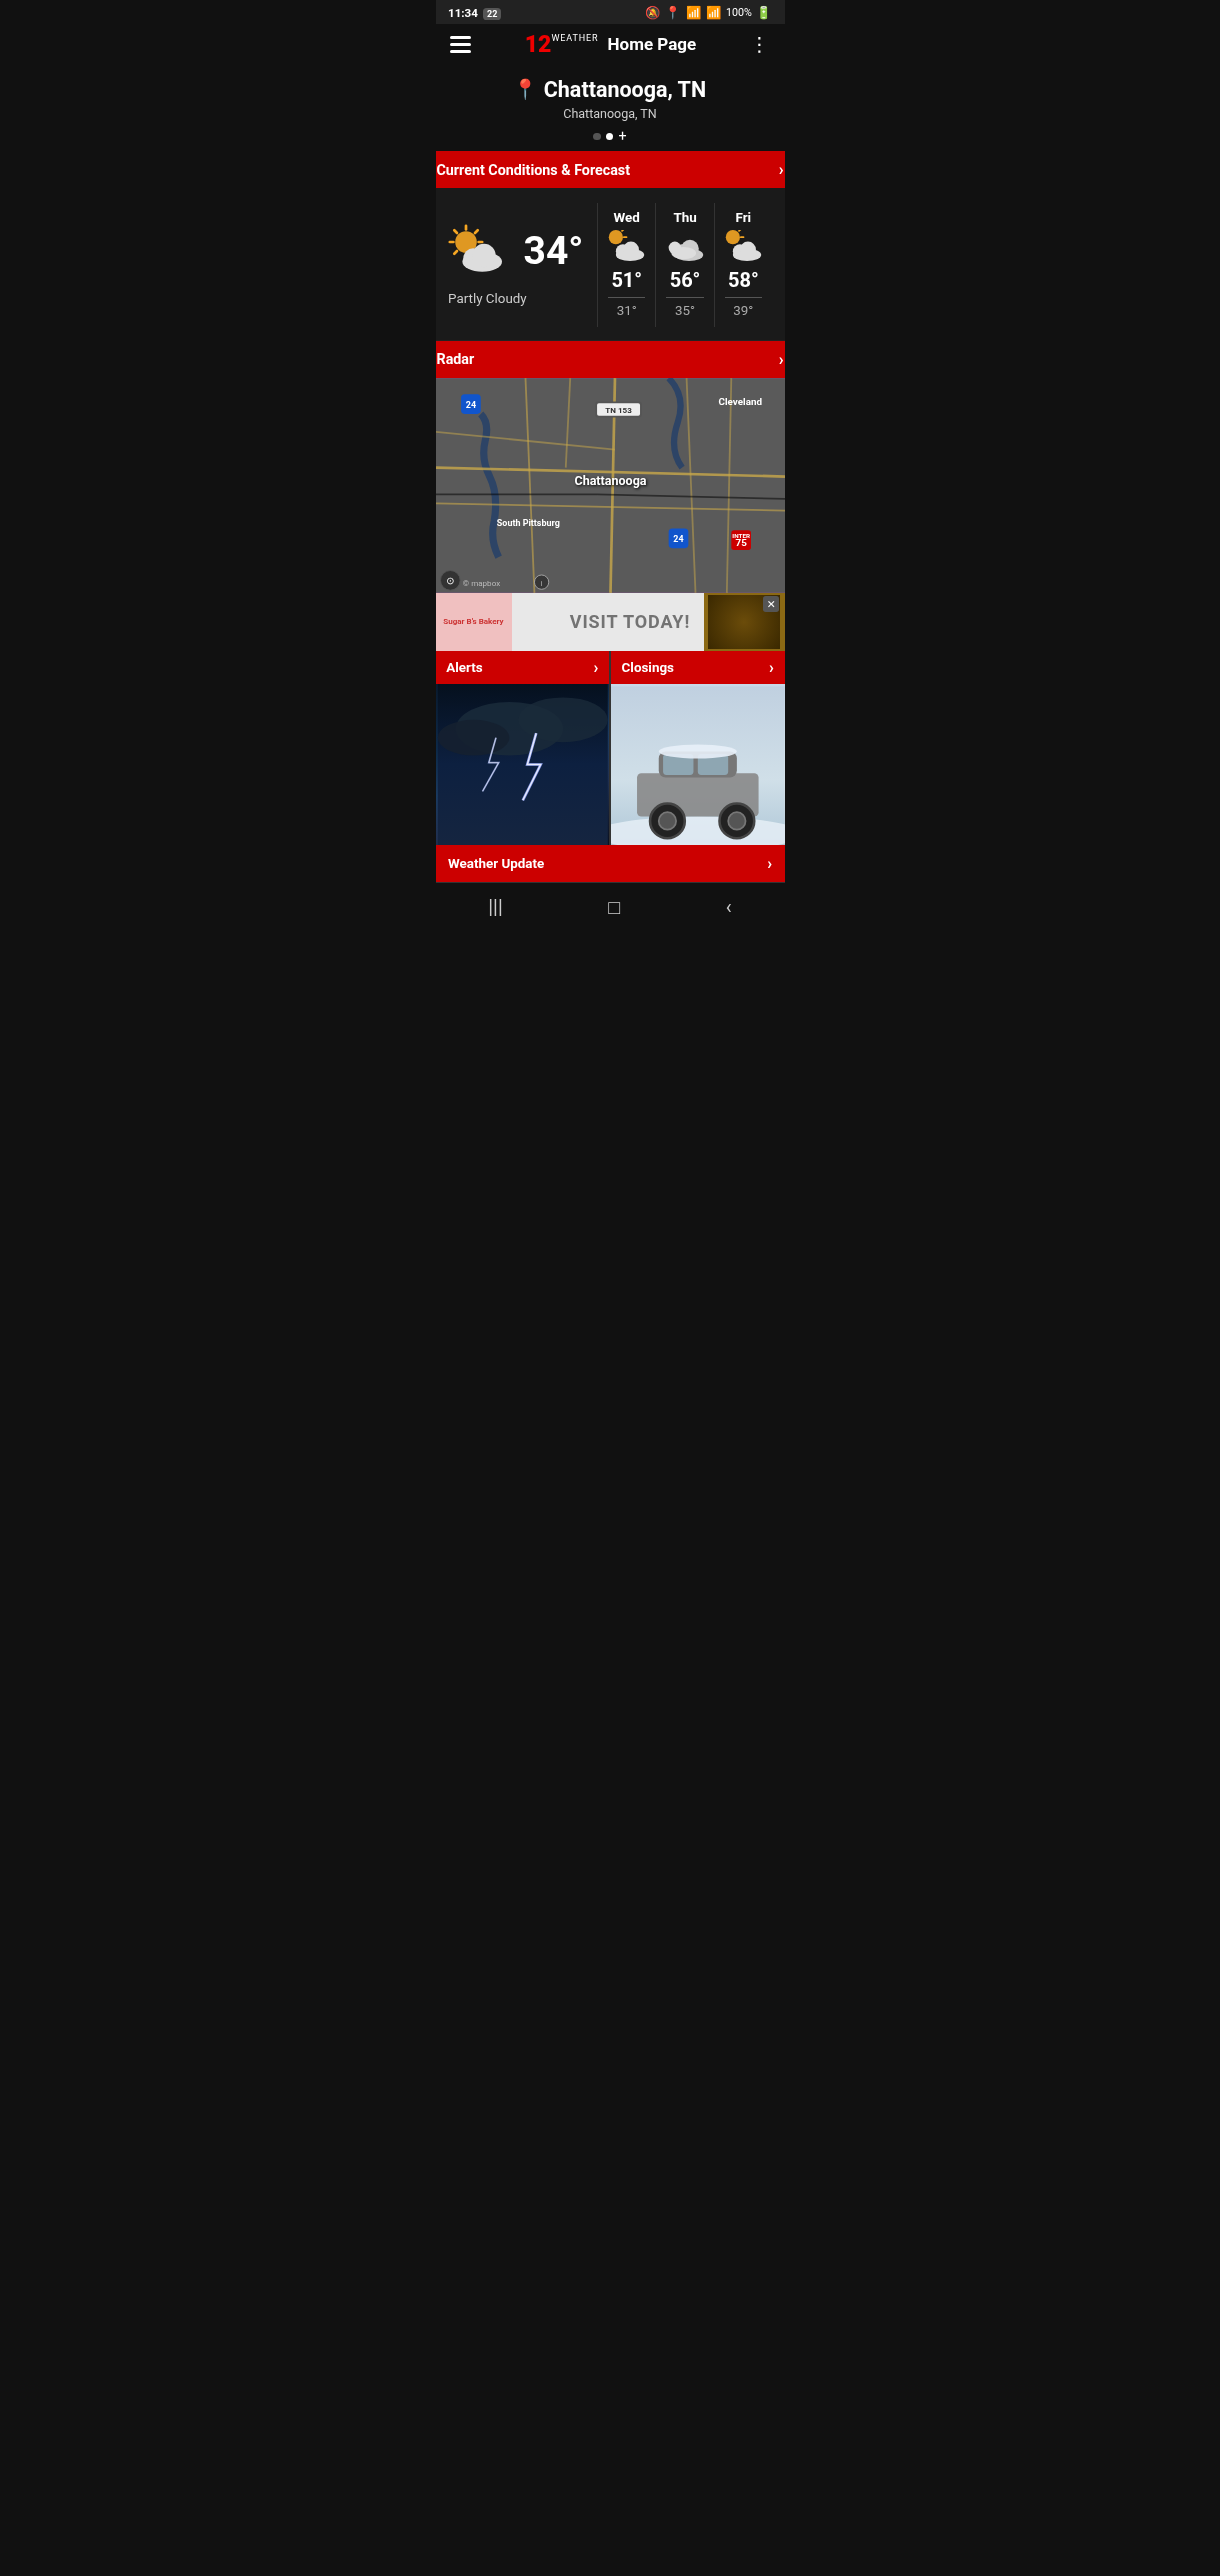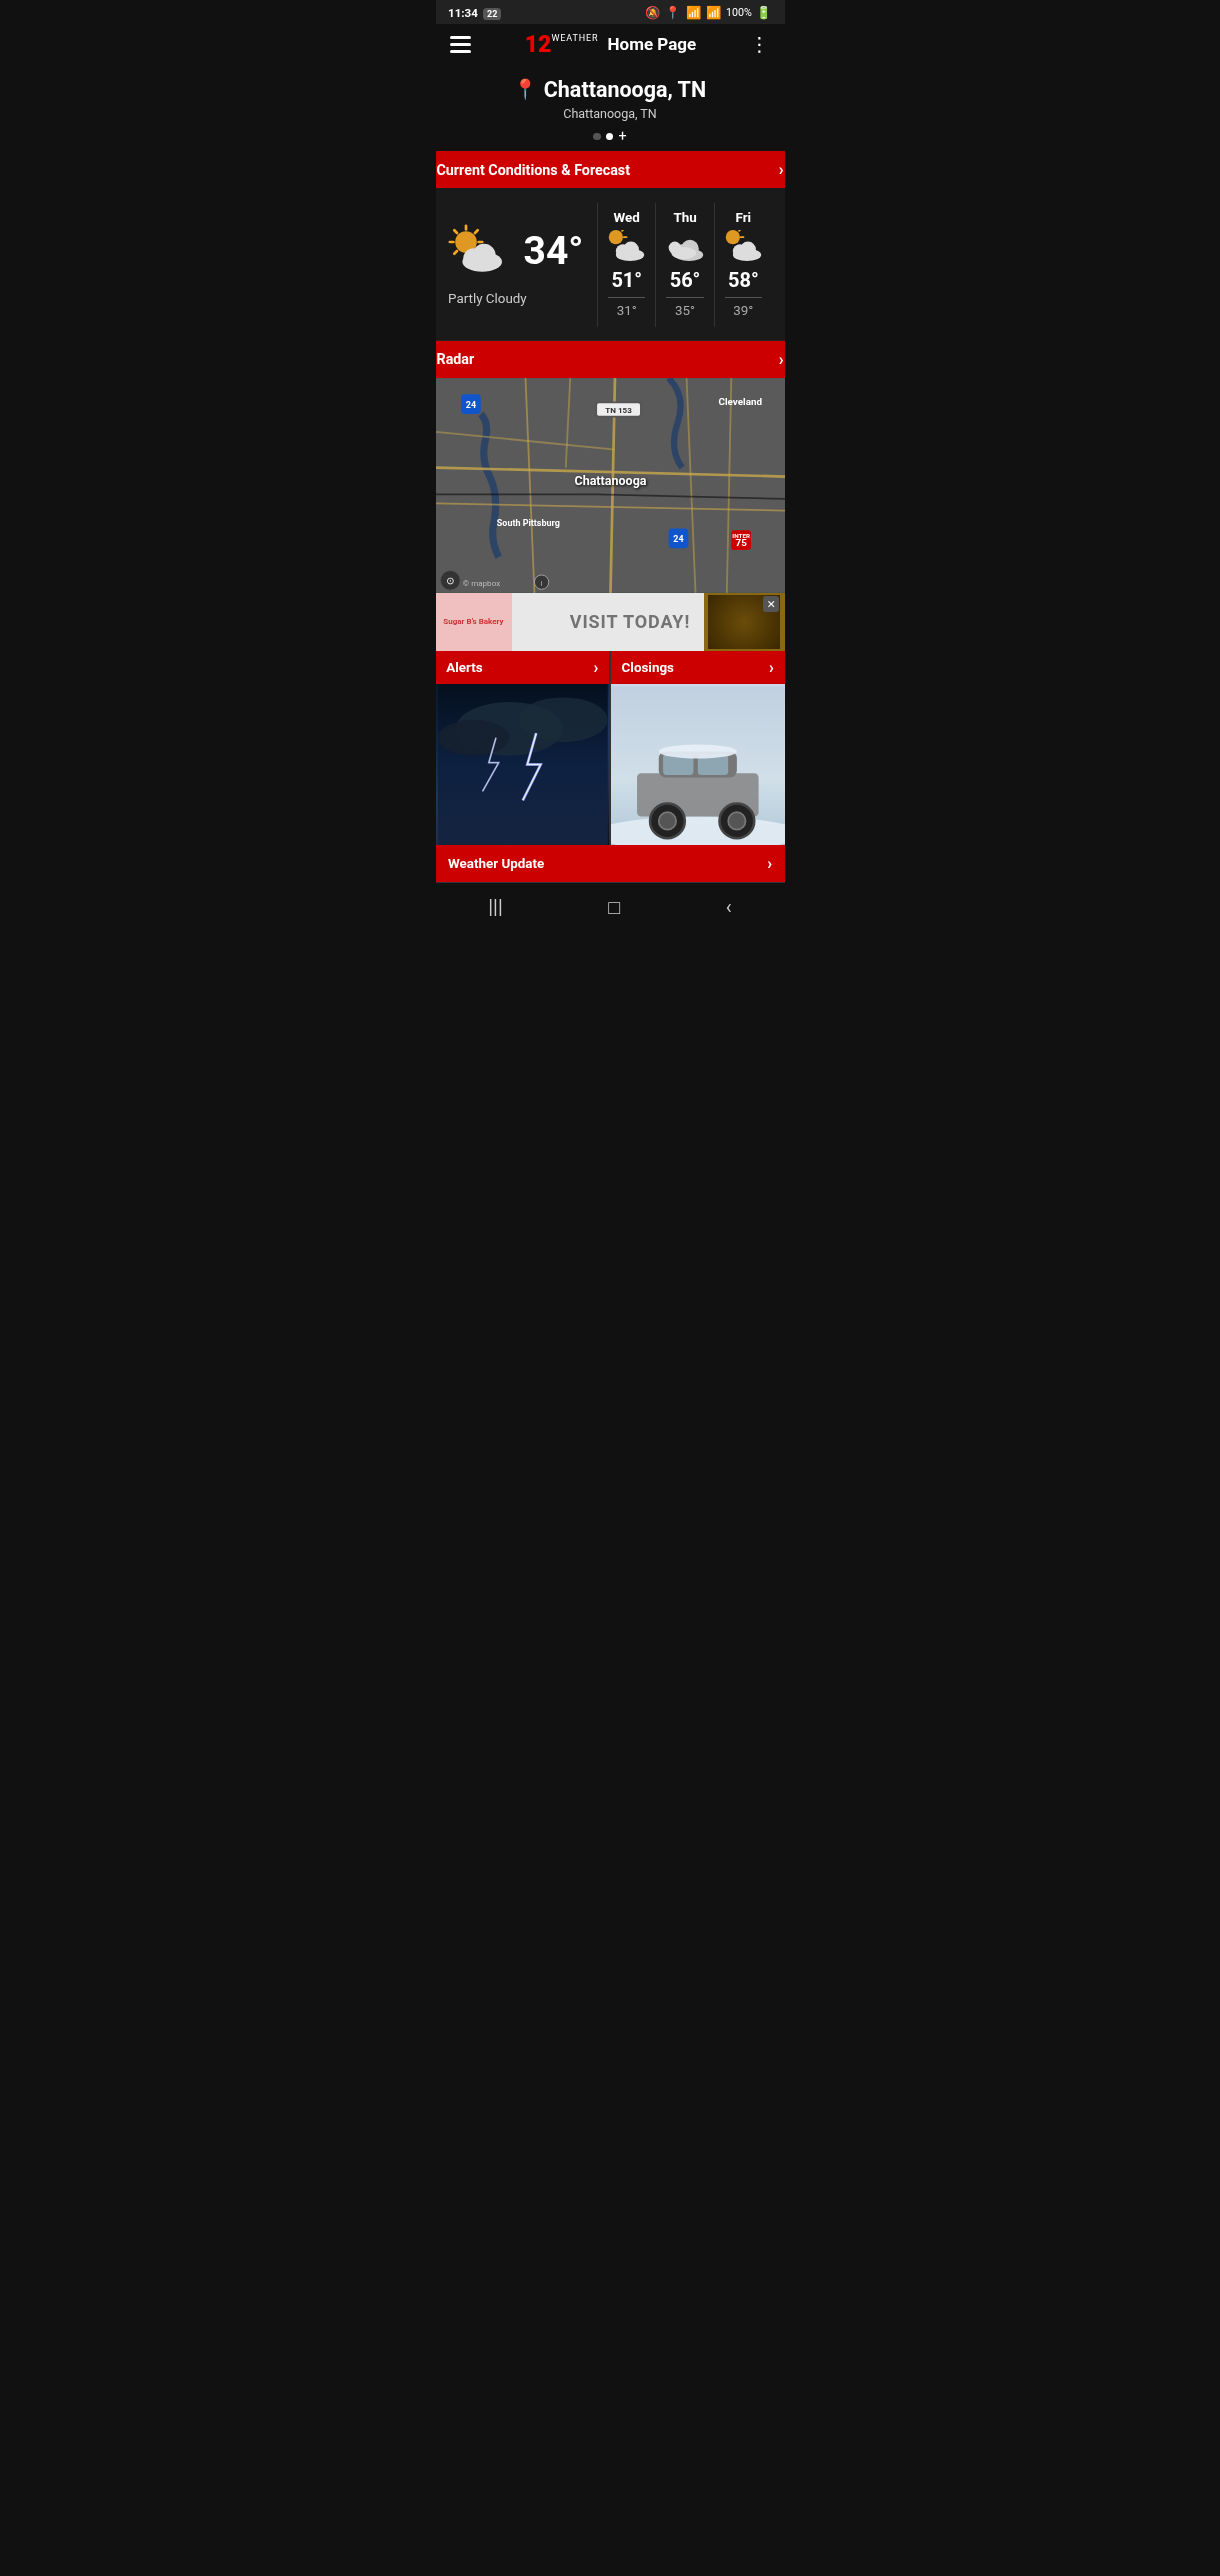--- a/index.html
+++ b/index.html
@@ -216,21 +216,21 @@
       width: 39px;
       height: 32px;
       position: relative;
     }
     .temp-high { font-size: 20px; font-weight: bold; color: #fff; }
     .temp-divider { width: 80%; height: 0.9px; background: #555; }
     .temp-low { font-size: 13.4px; color: #aaa; }
 
     
     .radar-map {
-      background: #14532d;
+      background: #d946ef;
       width: 100%;
       height: 215px;
       position: relative;
       overflow: hidden;
     }
 
     
     .ad-banner {
       background: #e8e8e8;
       height: 58px;

